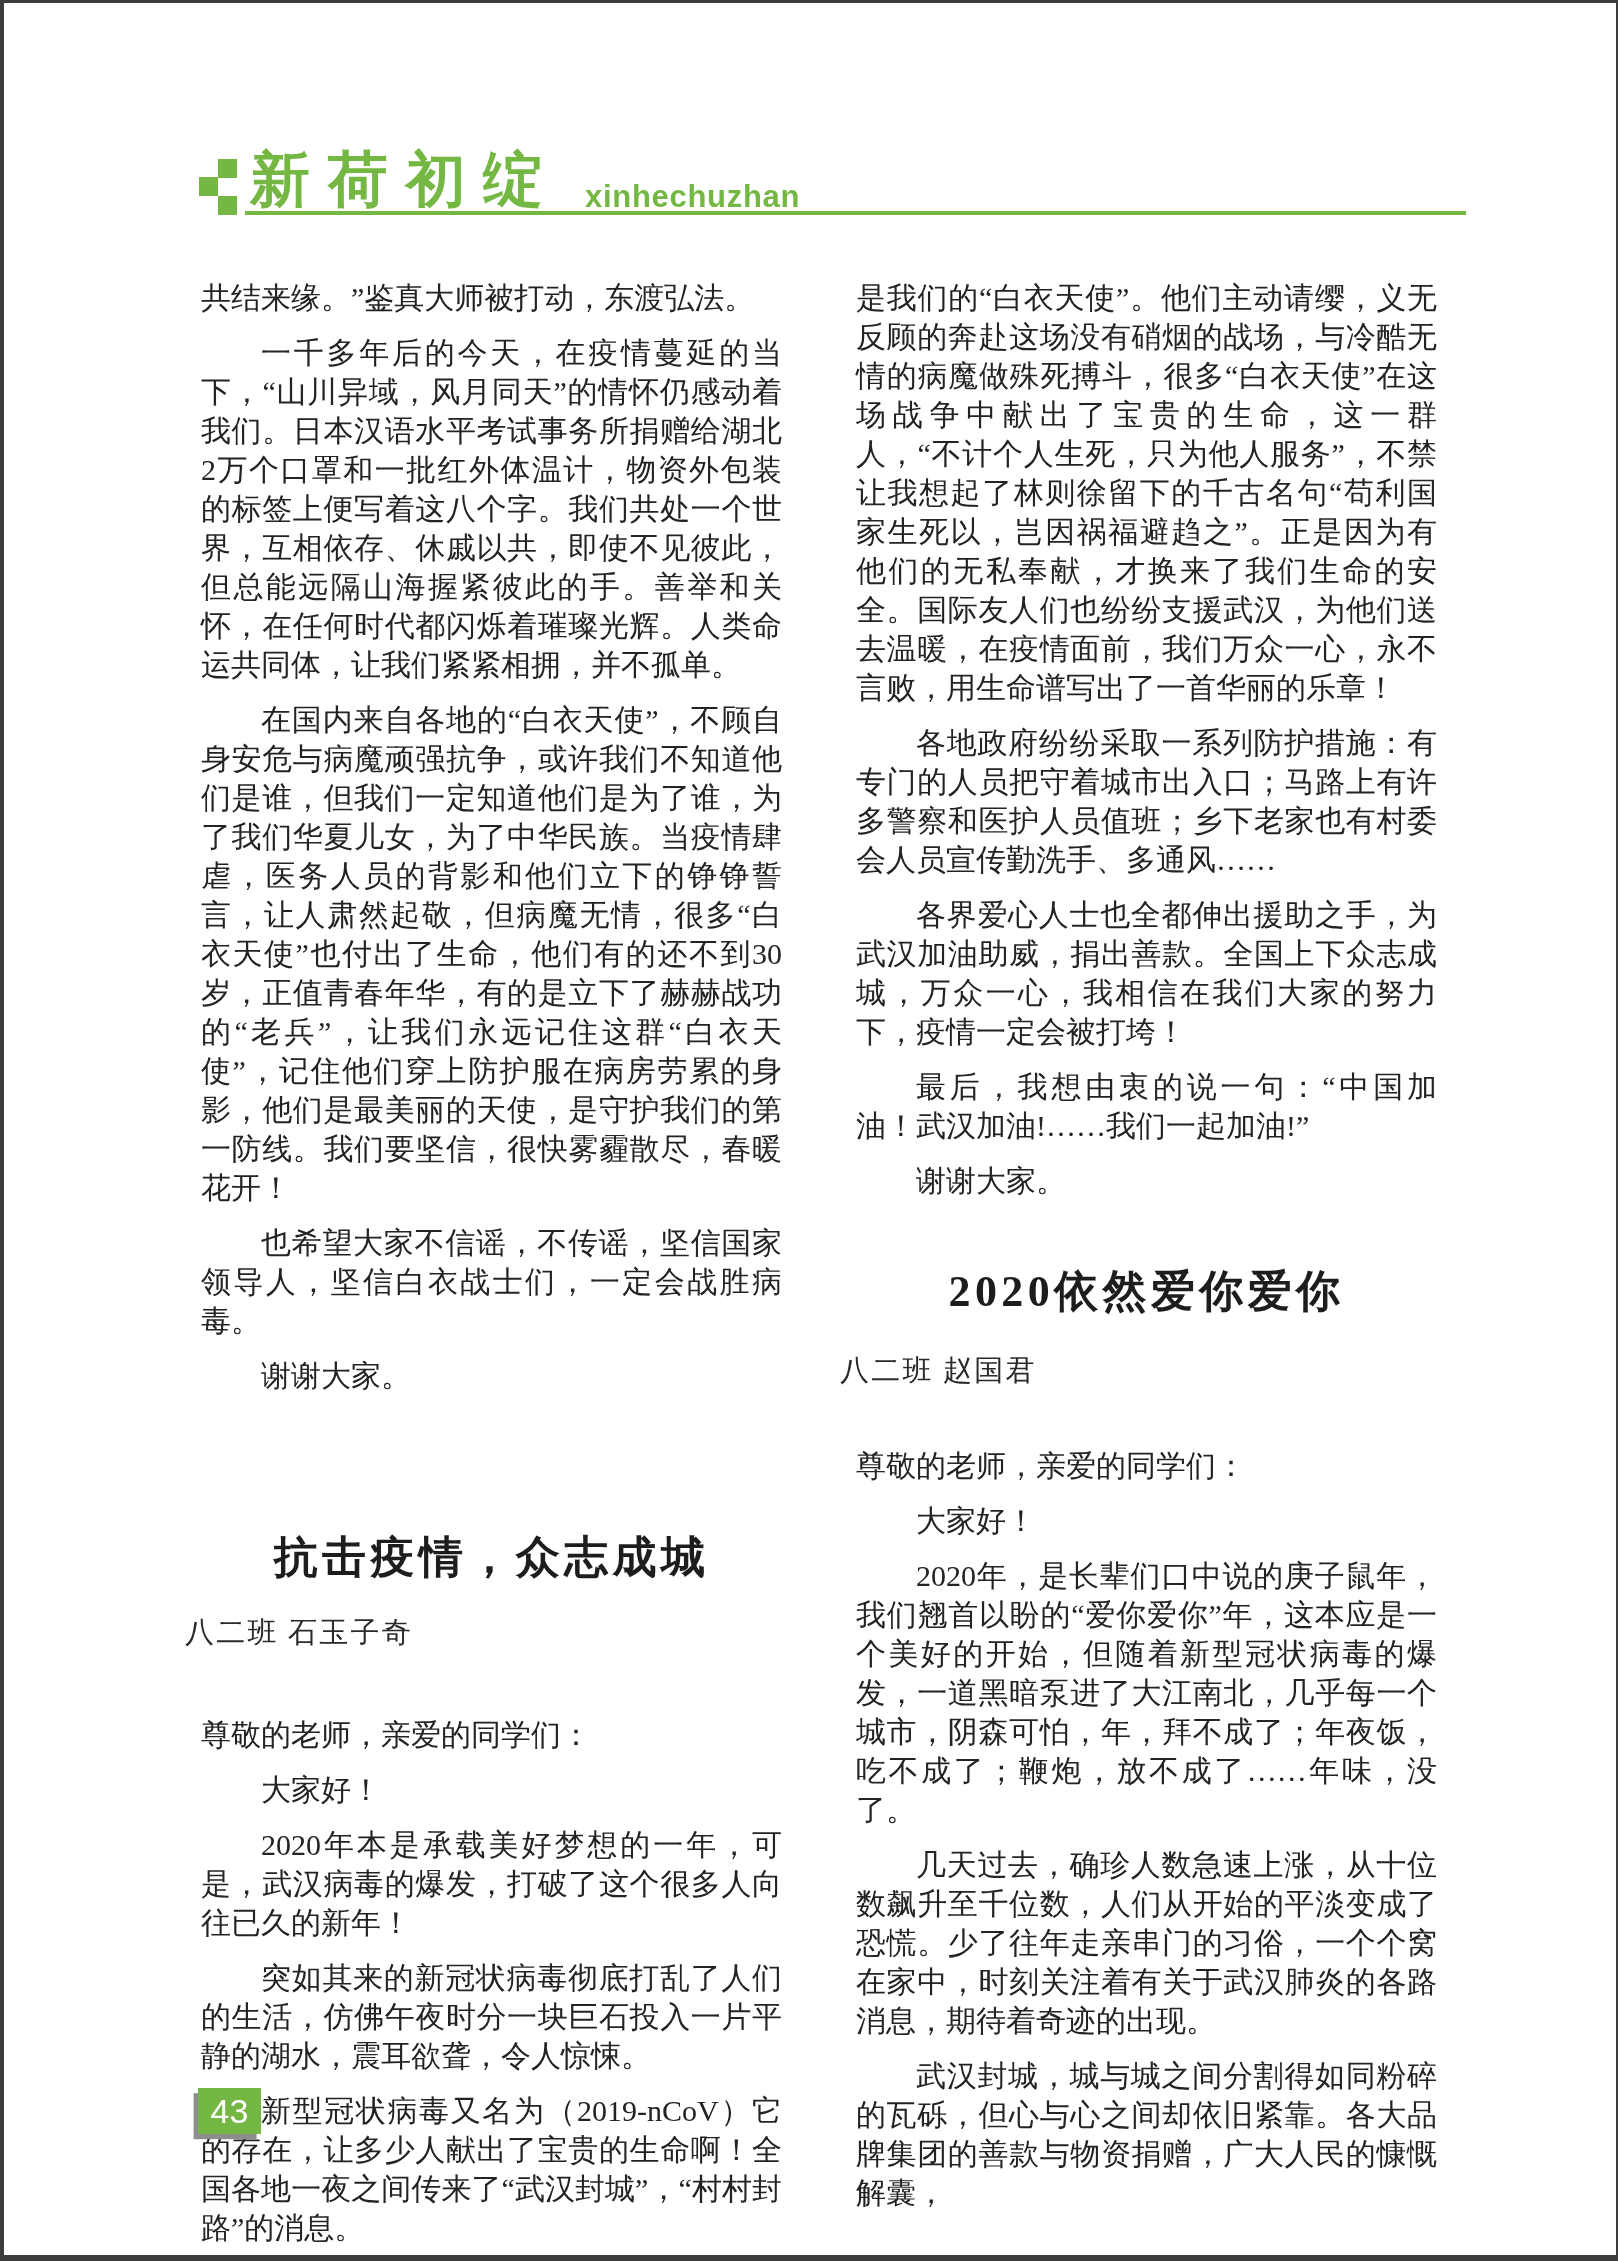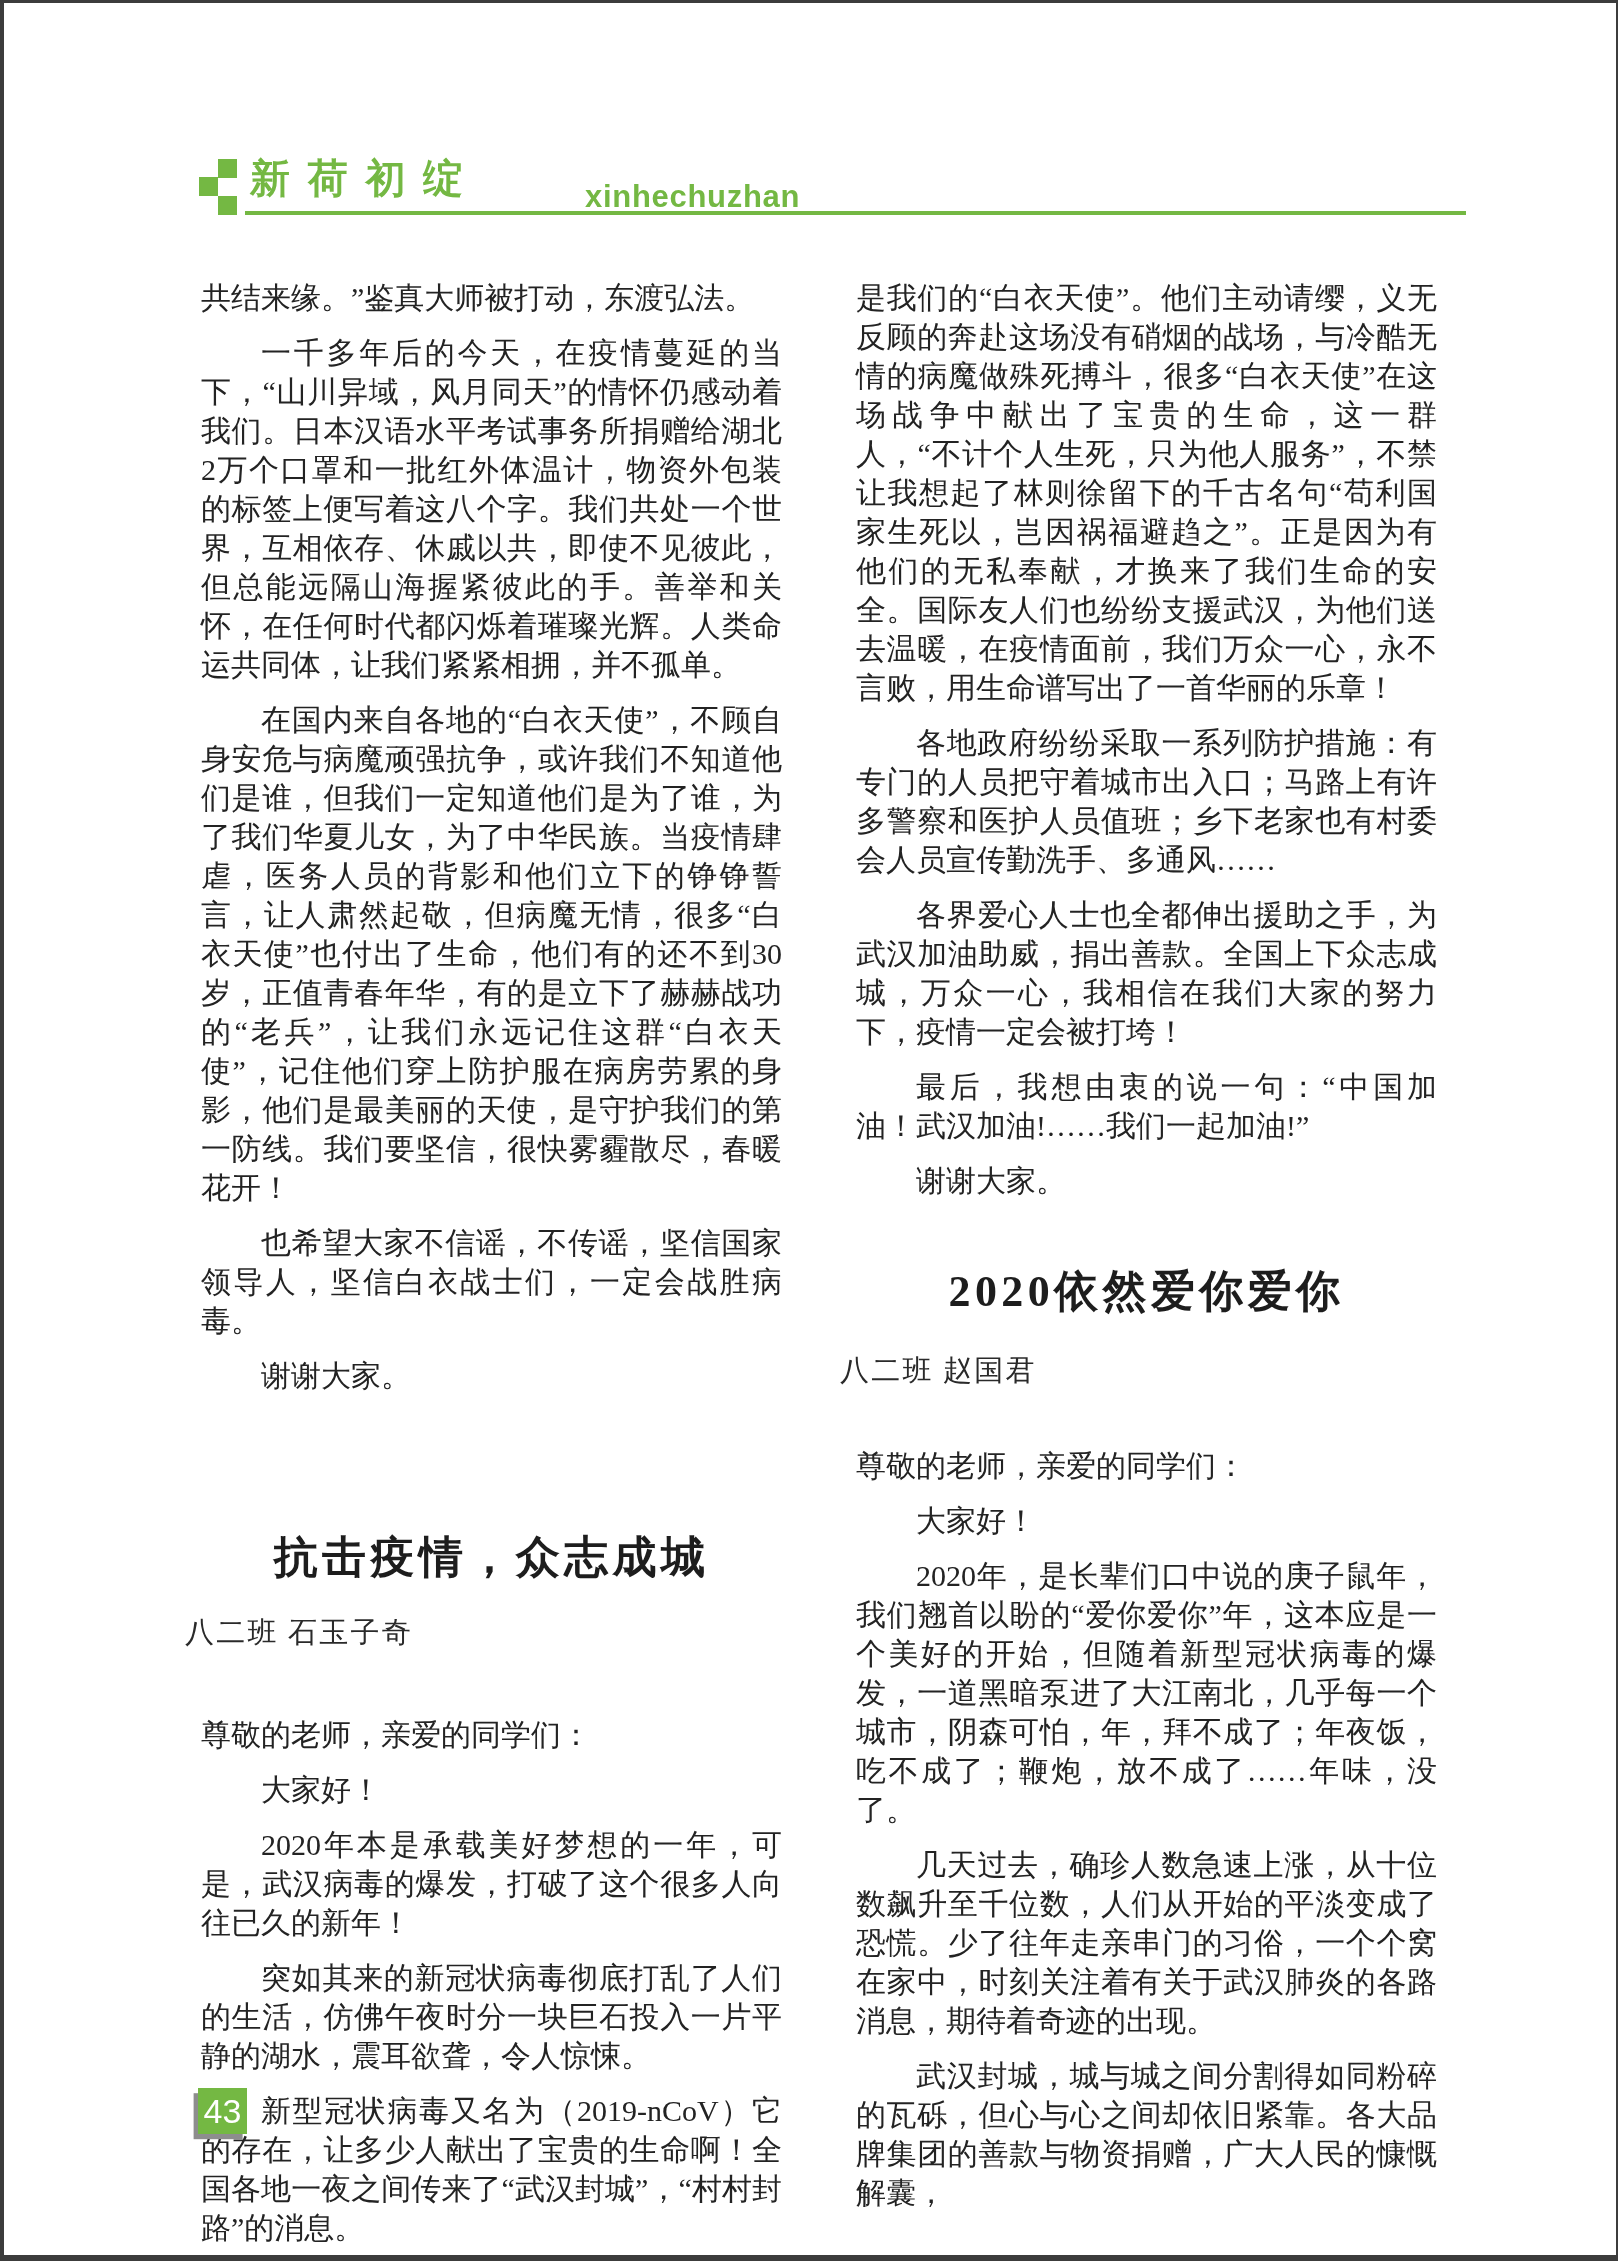--- a/index.html
+++ b/index.html
@@ -14,23 +14,23 @@
     overflow:hidden;
     font-family:"Liberation Serif","DejaVu Serif",serif;
   }
   
   .logo-mark{position:absolute;left:195px;top:156px;width:40px;height:56px;}
   .logo-mark .sq{position:absolute;width:19px;height:19px;background:#74b843;}
   .logo-mark .sq1{left:19px;top:0;}
   .logo-mark .sq2{left:0;top:18.4px;}
   .logo-mark .sq3{left:19px;top:37px;}
   .brand-cn{
-    position:absolute;left:246px;top:155px;
+    position:absolute;left:246px;top:147px;
     font-family:"Liberation Sans","DejaVu Sans",sans-serif;
-    font-size:40px;font-weight:700;color:#74b843;
+    font-size:60px;font-weight:700;color:#74b843;
     letter-spacing:17.7px;white-space:nowrap;line-height:1;
   }
   .brand-pinyin{
     position:absolute;left:581px;top:178px;
     font-family:"Liberation Sans","DejaVu Sans",sans-serif;
     font-size:31px;font-weight:700;color:#74b843;
     letter-spacing:0.7px;white-space:nowrap;line-height:1;
   }
   .brand-rule{
     position:absolute;left:241px;top:208px;
@@ -57,21 +57,21 @@
     font-size:29px;color:#2a2a2a;
     letter-spacing:2.2px;line-height:1.3;
   }
   .col-left .sec-title{margin:137px 0 29px 0;}
   .col-left .sec-author{margin:0 0 64px 0;}
   .col-right .sec-title{margin:66px 0 33px 0;}
   .col-right .sec-author{margin:0 0 57px 0;}
   
   .page-num{
     position:absolute;left:194px;top:2085px;
-    width:49px;height:46px;
+    width:63px;height:46px;
     background:#74b843;
     box-shadow:-4.4px 5.2px 0 0 #8d8d8d;
     color:#ffffff;
     font-family:"Liberation Sans","DejaVu Sans",sans-serif;
     font-size:34px;font-weight:400;
     display:flex;align-items:center;justify-content:center;
     line-height:1;
   }
 </style>
 </head>

